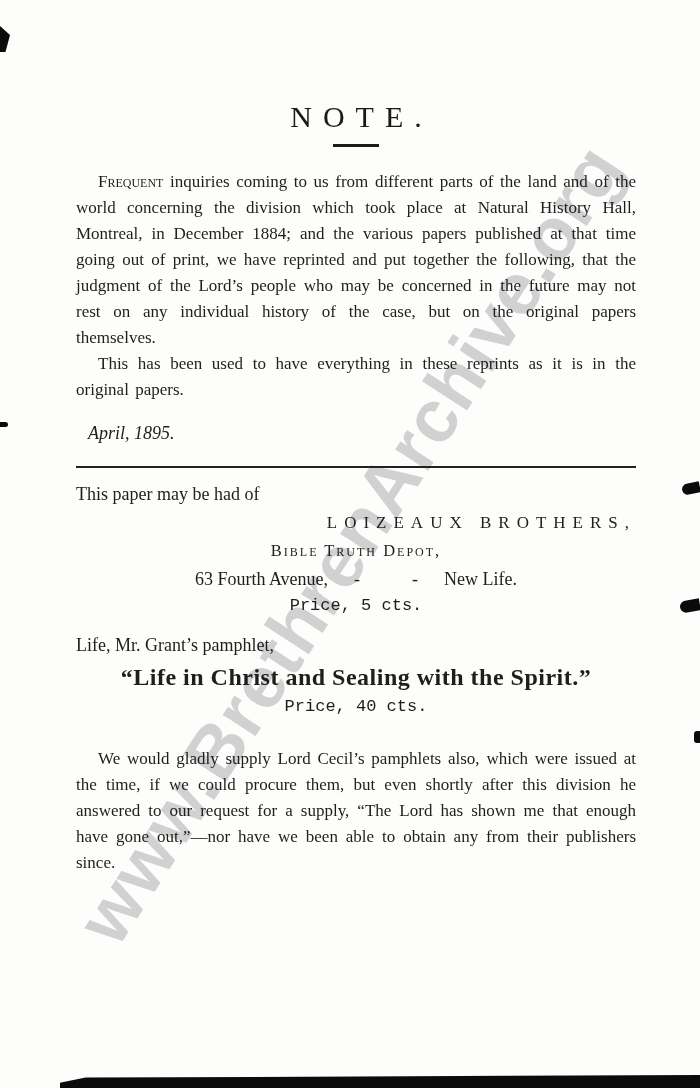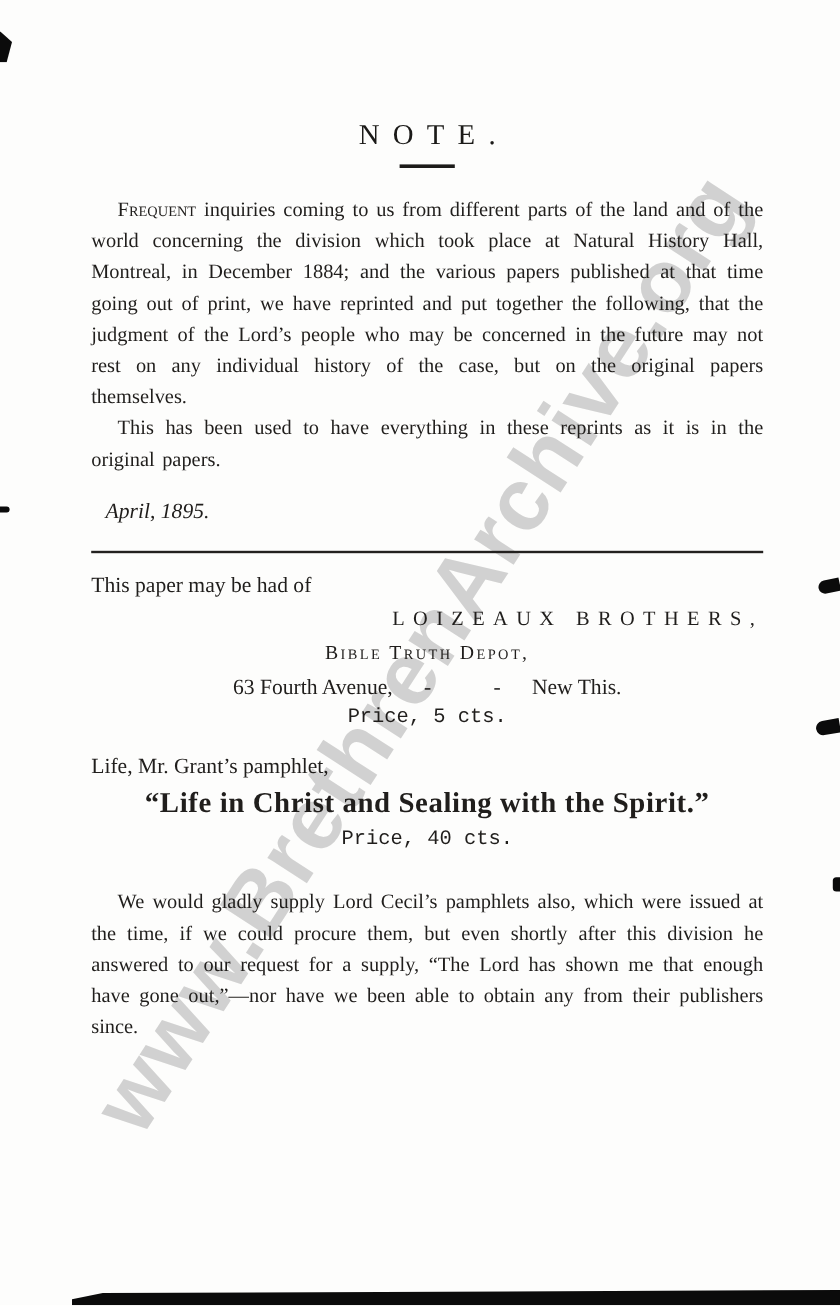--- a/index.html
+++ b/index.html
@@ -35,21 +35,21 @@
     .content {
       position: absolute;
       left: 76px;
       right: 64px;
       top: 100px;
       z-index: 2;
     }
     .title {
       margin: 0;
       text-align: center;
-      font-size: 24px;
+      font-size: 30px;
       font-weight: normal;
       letter-spacing: 11px;
       text-indent: 11px;
       color: #1b1a18;
     }
     .title-rule {
       width: 46px;
       border-top: 3px solid #1c1b19;
       margin: 10px auto 22px;
     }
@@ -170,21 +170,21 @@
     <p class="body-par">This has been used to have everything in these reprints as it is in the original papers.</p>
 
     <p class="date-line">April, 1895.</p>
 
     <div class="section-rule"></div>
 
     <p class="pub-intro">This paper may be had of</p>
     <p class="pub-name">LOIZEAUX BROTHERS,</p>
     <p class="pub-depot smallcaps">Bible Truth Depot,</p>
 
-    <p class="pub-address"><span>63 Fourth Avenue,</span><span class="dash">-</span><span class="dash">-</span><span>New This.</span></p>
+    <p class="pub-address"><span>63 Fourth Avenue,</span><span class="dash">-</span><span class="dash">-</span><span>New Life.</span></p>
 
     <p class="price">Price, 5 cts.</p>
 
     <p class="pamphlet-intro">Life, Mr. Grant’s pamphlet,</p>
     <p class="pamphlet-title">“Life in Christ and Sealing with the Spirit.”</p>
     <p class="price">Price, 40 cts.</p>
 
     <p class="body-par closing">We would gladly supply Lord Cecil’s pamphlets also, which were issued at the time, if we could procure them, but even shortly after this division he answered to our request for a supply, “The Lord has shown me that enough have gone out,”—nor have we been able to obtain any from their publishers since.</p>
 
   </div>

